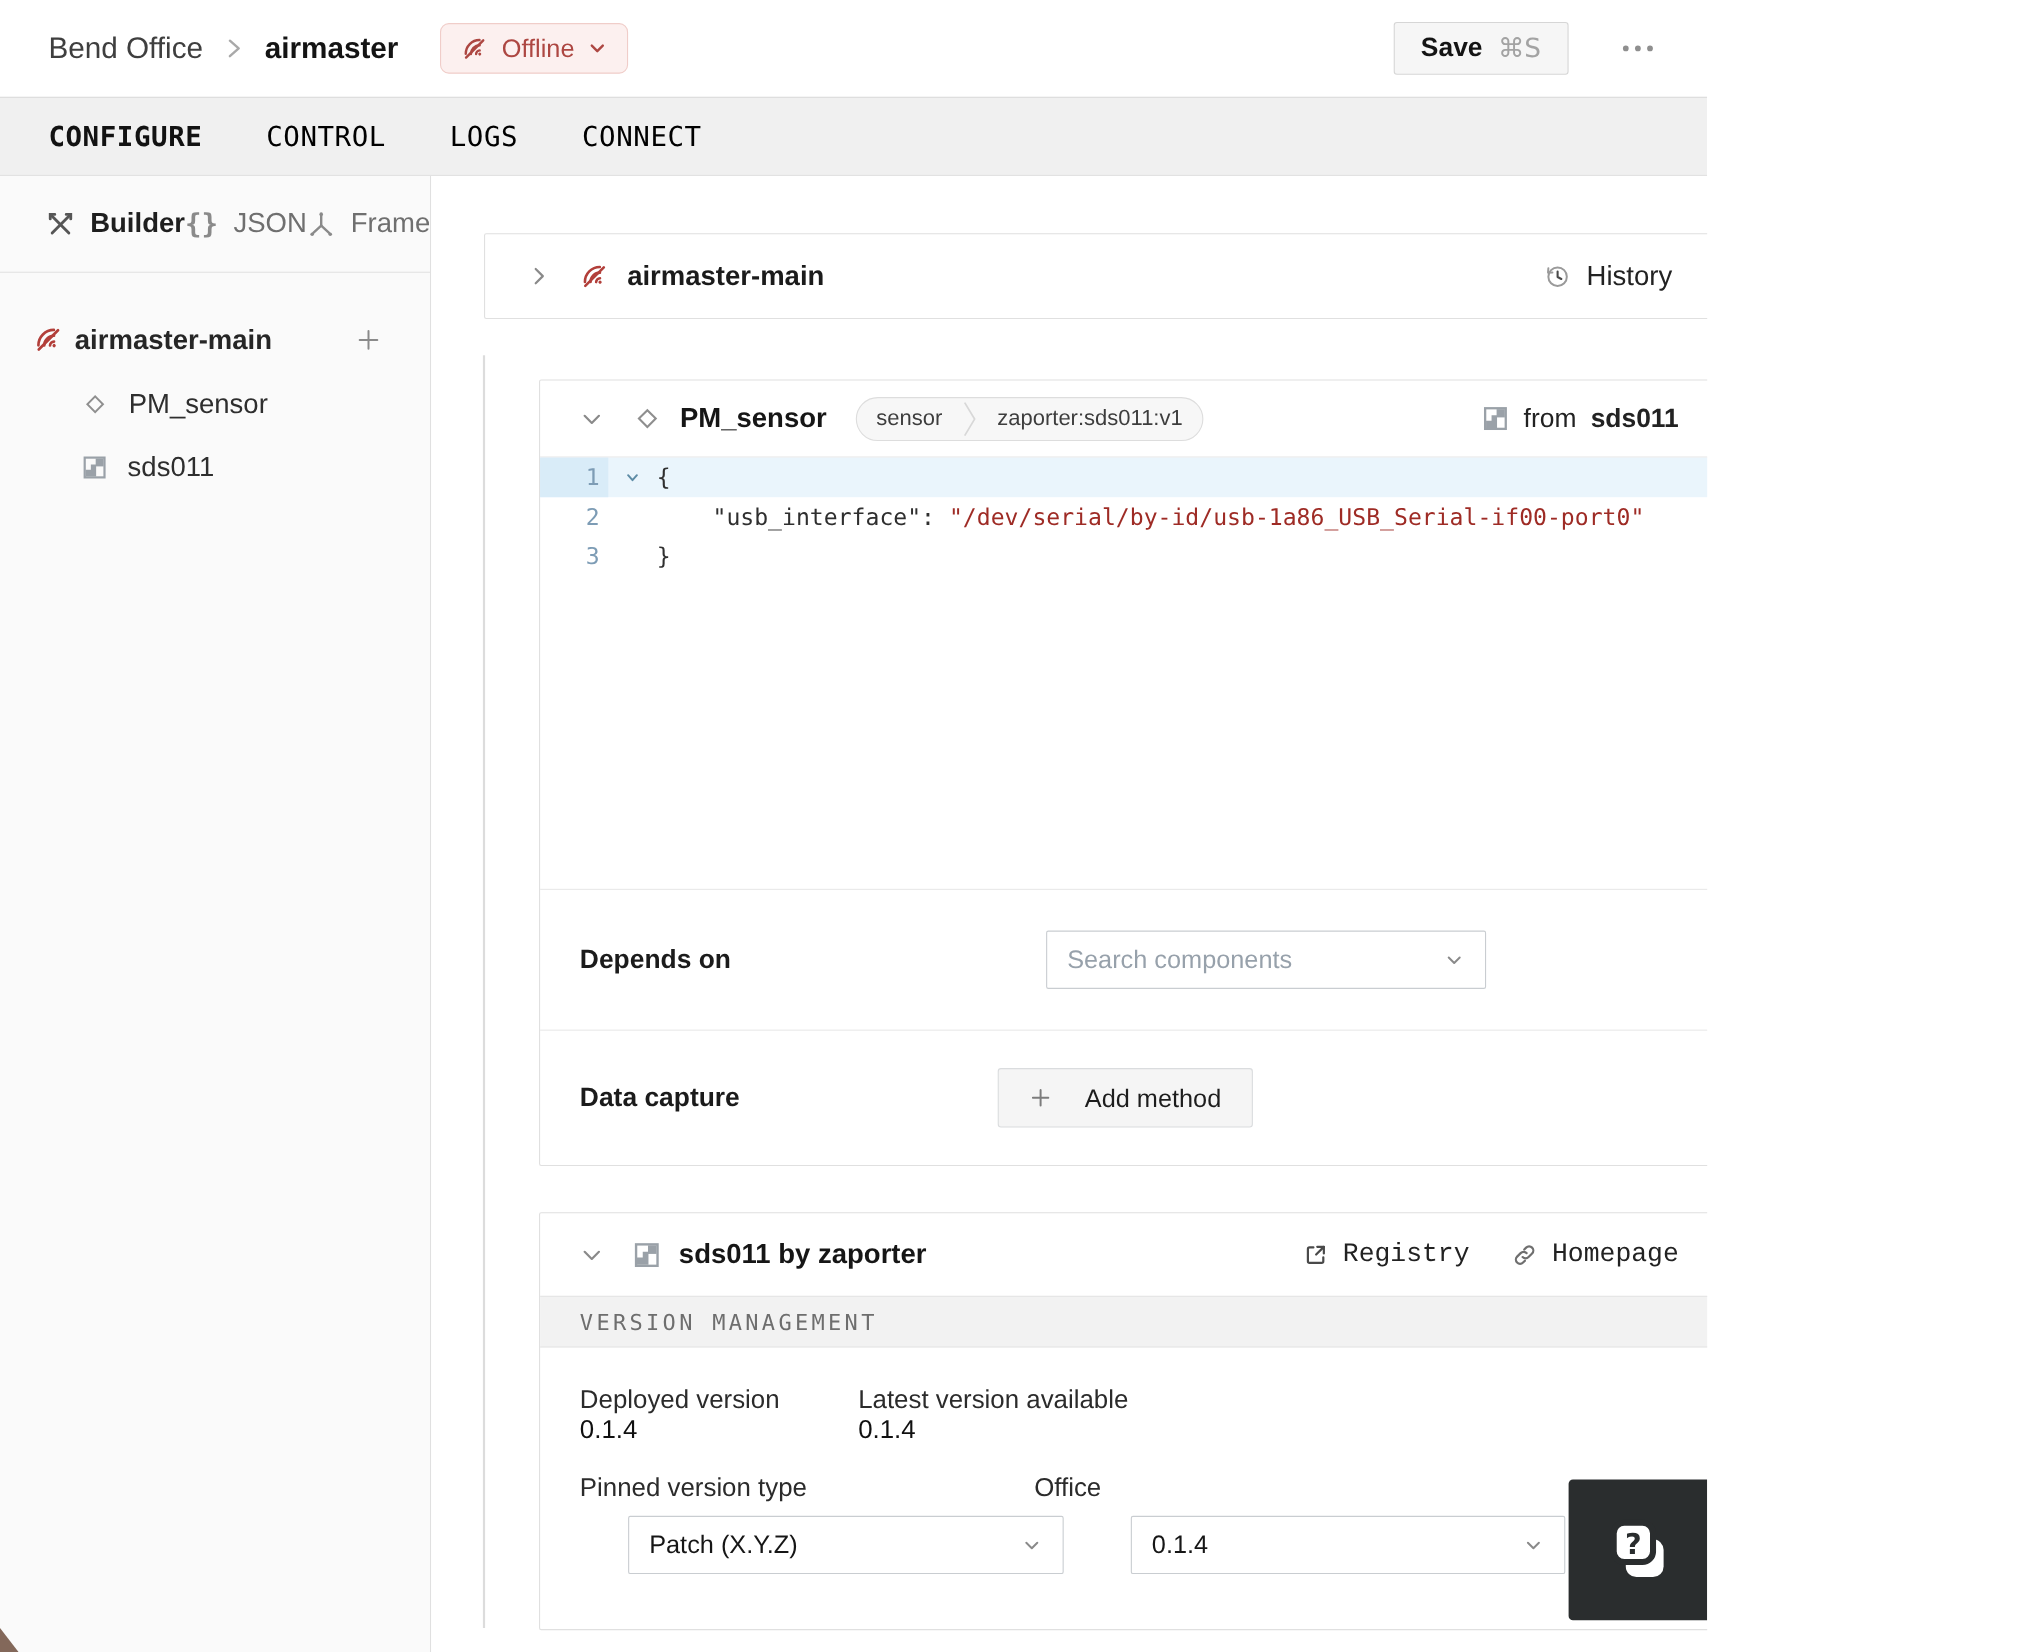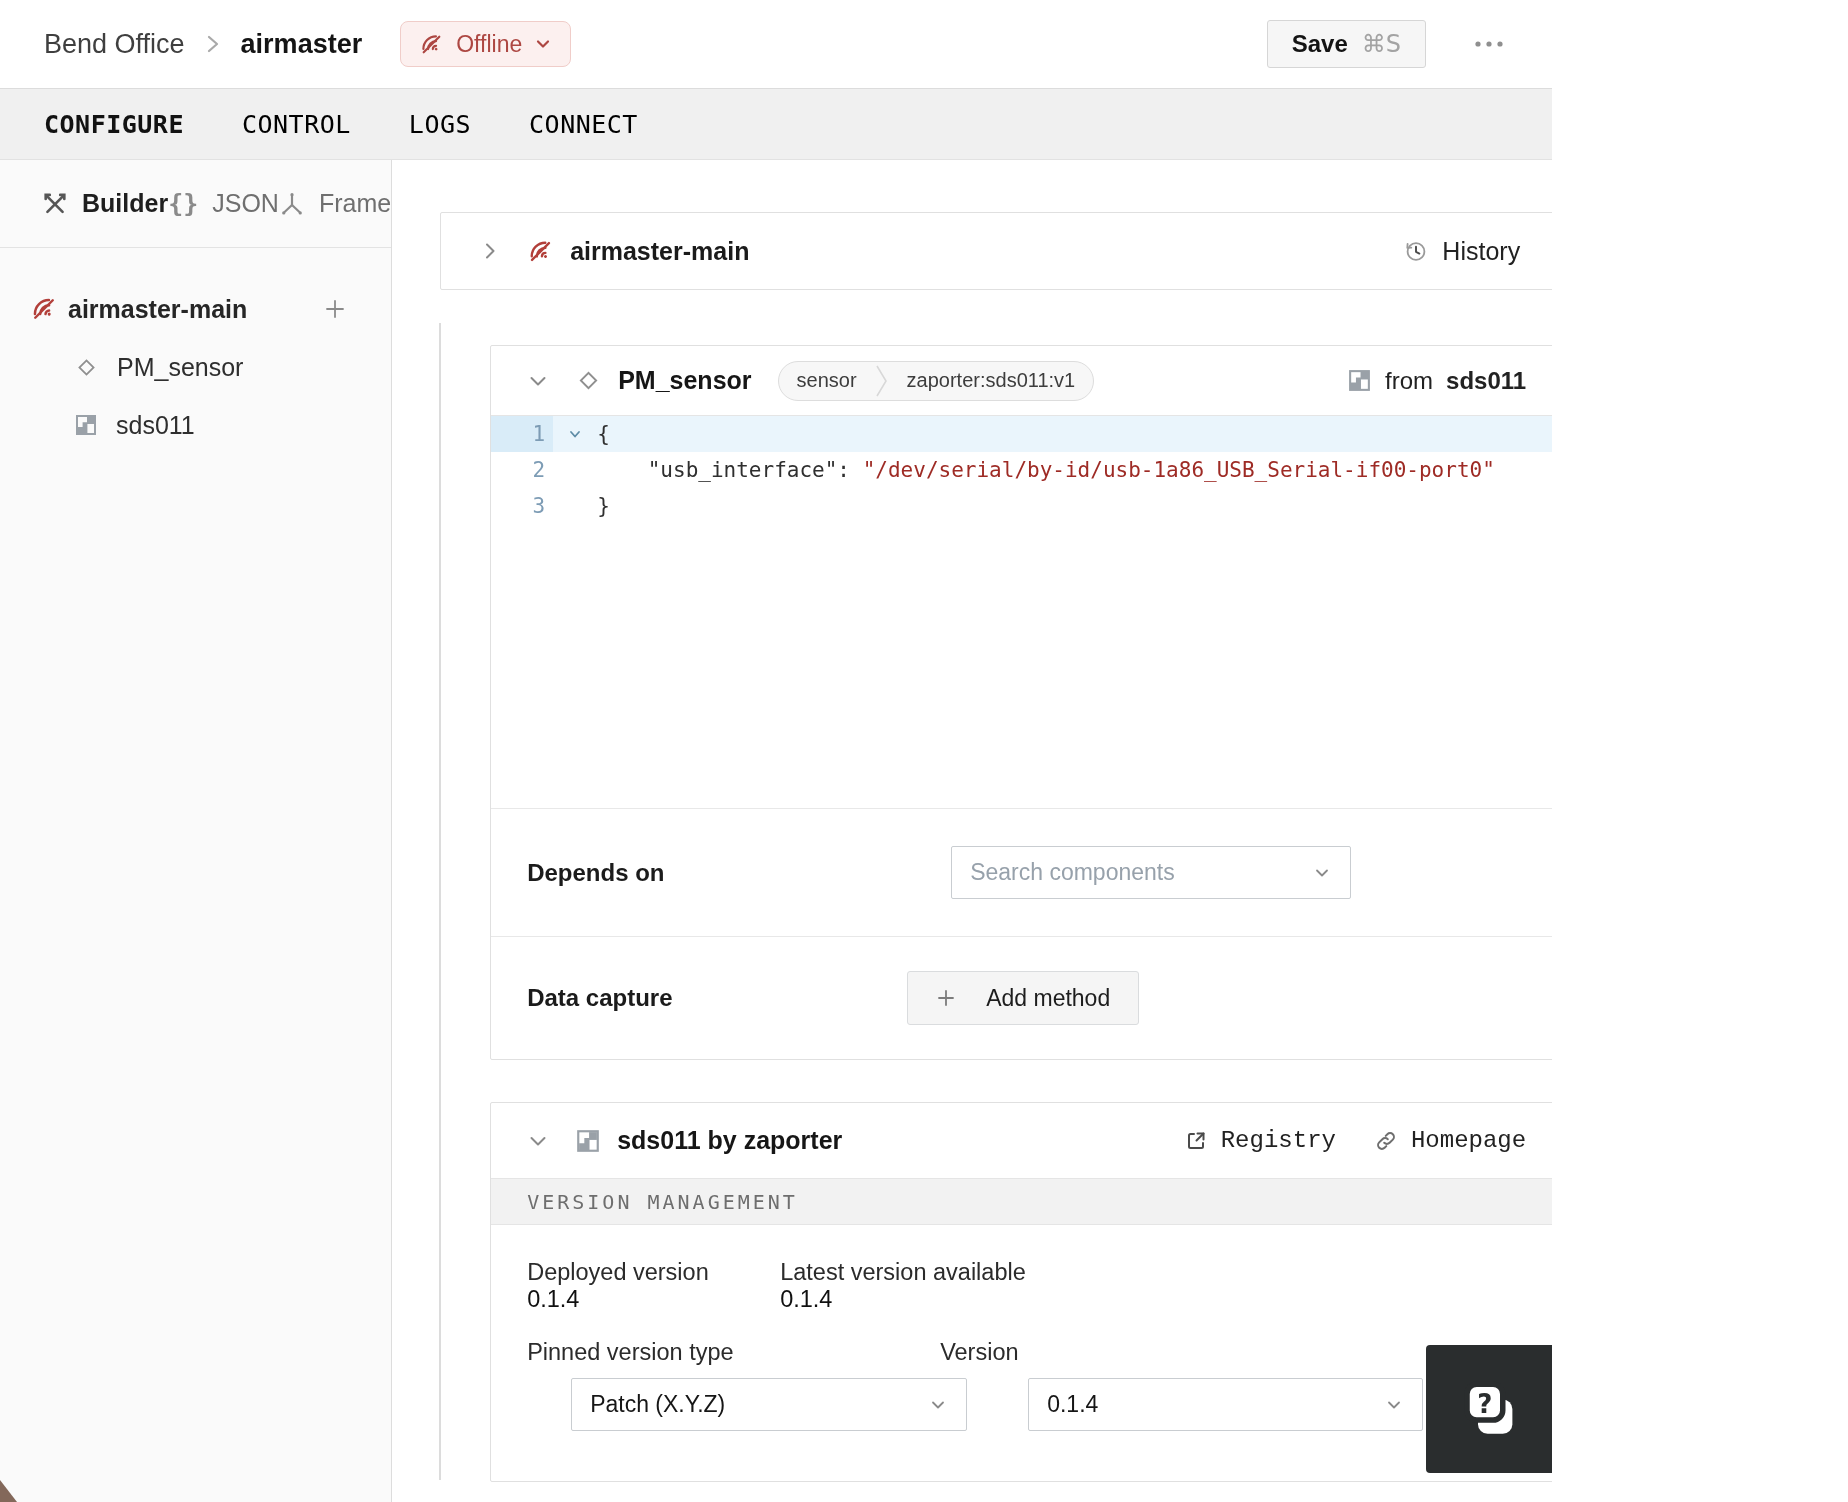--- a/index.html
+++ b/index.html
@@ -507,21 +507,21 @@
           <div class="vm-row labels">
             <span class="c1 vm-label">Deployed version</span>
             <span class="vm-label">Latest version available</span>
           </div>
           <div class="vm-row values">
             <span class="c1 vm-value">0.1.4</span>
             <span class="vm-value">0.1.4</span>
           </div>
           <div class="vm-row pin-labels">
             <span class="c1w vm-label">Pinned version type</span>
-            <span class="vm-label">Version</span>
+            <span class="vm-label">Office</span>
           </div>
           <div class="vm-selects">
             <span class="select select-pinned">
               <span>Patch (X.Y.Z)</span>
               <svg width="20" height="20" viewBox="0 0 20 20">
                   <polyline points="5,7.5 10,12.5 15,7.5" fill="none" stroke="#8a8a8a" stroke-width="1.8" stroke-linecap="round" stroke-linejoin="round"></polyline>
                 </svg>
             </span>
             <span class="select select-version">
               <span>0.1.4</span>

